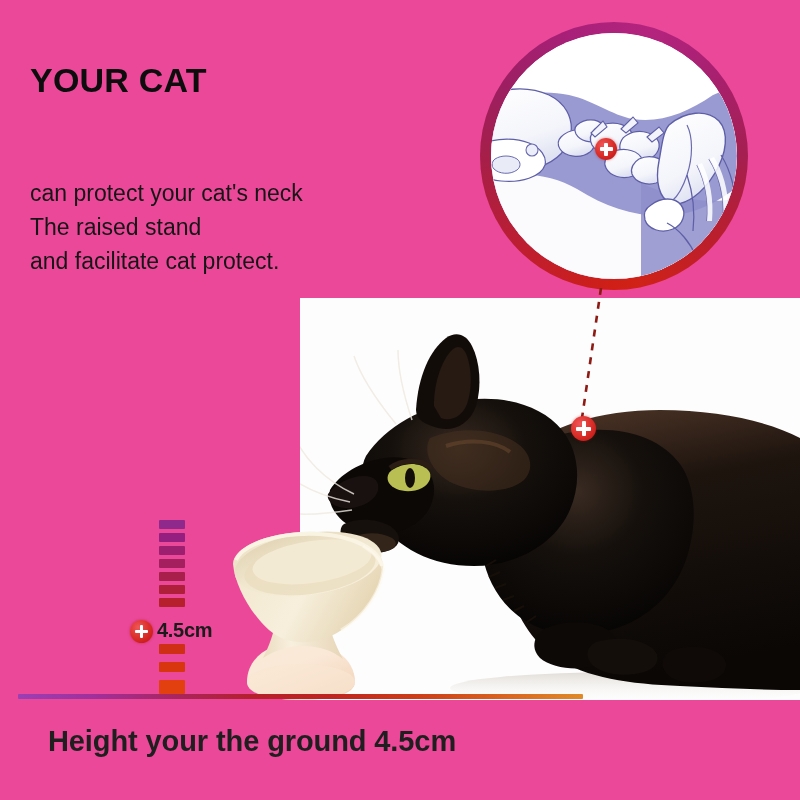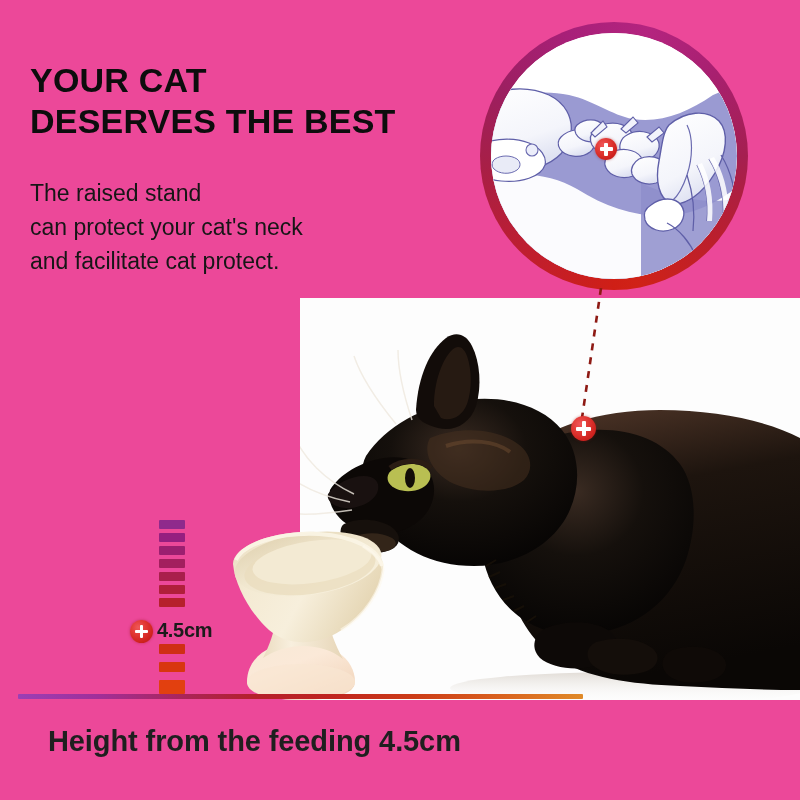--- a/index.html
+++ b/index.html
@@ -198,26 +198,25 @@
     white-space: nowrap;
   }
 </style>
 </head>
 <body>
 
 <div id="canvas">
 
   <div class="headline">
     <span class="hl-line">YOUR CAT</span>
-    <span class="hl-line">DESERVES THE BEST</span>
   </div>
 
   <div class="subcopy">
+    <span class="sub-line">can protect your cat's neck</span>
     <span class="sub-line">The raised stand</span>
-    <span class="sub-line">can protect your cat's neck</span>
     <span class="sub-line">and facilitate cat protect.</span>
   </div>
 
   <div class="xray-circle">
     <div class="xray-inner">
       <svg class="xray-svg" viewBox="0 0 246 246">
         <defs>
           <clipPath id="clipCircle">
             <circle cx="123" cy="123" r="123"></circle>
           </clipPath>
@@ -454,15 +453,15 @@
 
       <ellipse cx="95" cy="58" rx="74" ry="31" transform="rotate(-8 95 58)" fill="url(#bowlInner)"></ellipse>
       <ellipse cx="97" cy="62" rx="66" ry="26" transform="rotate(-8 97 62)" fill="#eadcbd" opacity="0.75"></ellipse>
       <ellipse cx="99" cy="56" rx="60" ry="21" transform="rotate(-8 99 56)" fill="#f3ead3"></ellipse>
 
       <path d="M 23,54 C 30,38 66,26 106,28 C 142,30 166,44 169,60" fill="none" stroke="#fbf5e6" stroke-width="4" opacity="0.9"></path>
       <path d="M 150,40 C 162,48 170,56 170,64 C 168,84 152,110 128,124" fill="none" stroke="#fdf8ec" stroke-width="3" opacity="0.6"></path>
     </svg>
   </div>
 
-  <div class="caption">Height from the feeding 4.5cm</div>
+  <div class="caption">Height your the ground 4.5cm</div>
 
 </div>
 
 </body></html>

